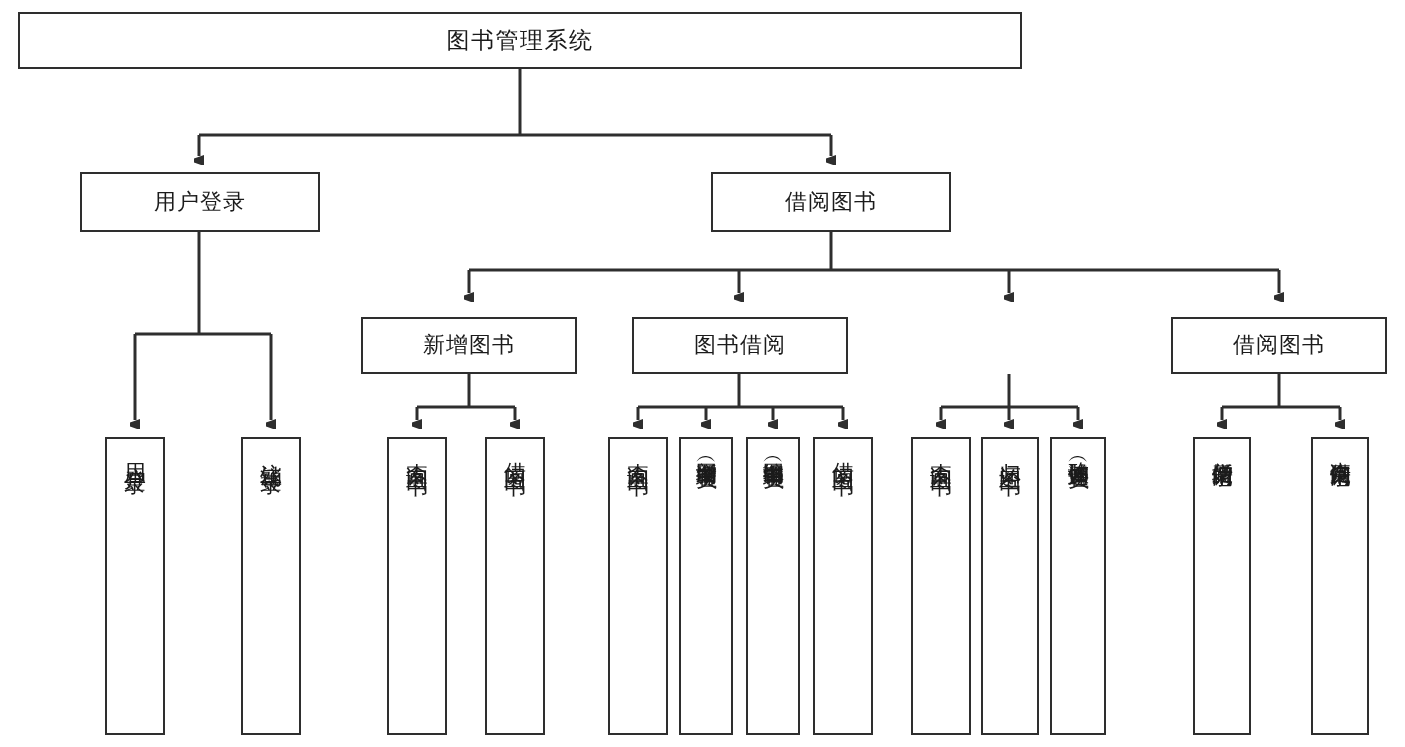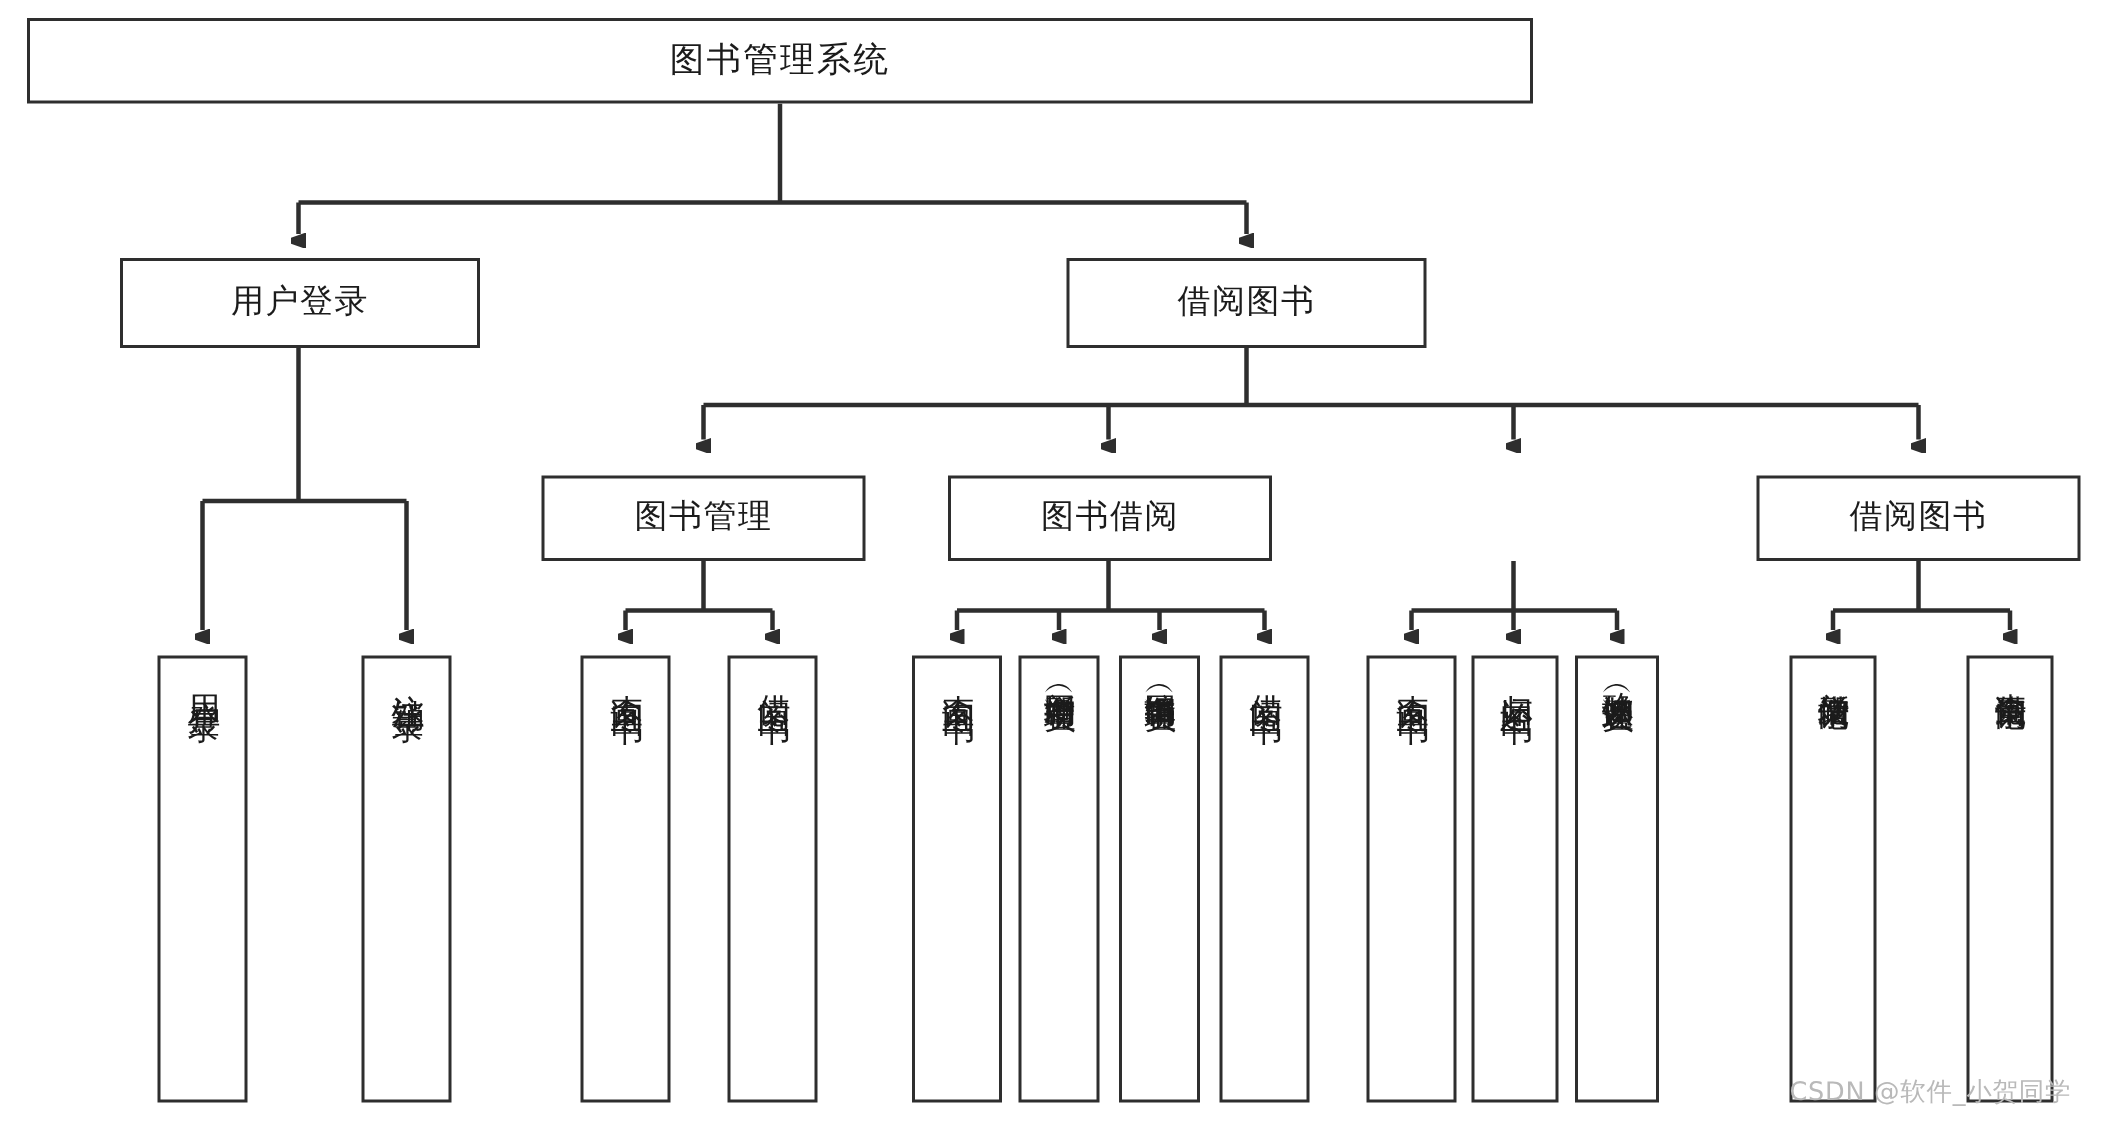--- a/index.html
+++ b/index.html
@@ -138,21 +138,21 @@
 
   <div class="node horiz" style="left:80px; top:172px; width:240px; height:60px;">
     <span class="node-label">用户登录</span>
   </div>
 
   <div class="node horiz" style="left:711px; top:172px; width:240px; height:60px;">
     <span class="node-label">借阅图书</span>
   </div>
 
   <div class="node horiz" style="left:361px; top:317px; width:216px; height:57px;">
-    <span class="node-label">图书管理</span>
+    <span class="node-label">新增图书</span>
   </div>
 
   <div class="node horiz" style="left:632px; top:317px; width:216px; height:57px;">
     <span class="node-label">图书借阅</span>
   </div>
 
 
   <div class="node horiz" style="left:1171px; top:317px; width:216px; height:57px;">
     <span class="node-label">借阅图书</span>
   </div>
@@ -202,15 +202,14 @@
   </div>
 
   <div class="node vert tight" style="left:1193px; top:437px; width:58px; height:298px;">
     <span class="node-label">新增借阅记录</span>
   </div>
 
   <div class="node vert tight" style="left:1311px; top:437px; width:58px; height:298px;">
     <span class="node-label">查询借阅记录</span>
   </div>
 
-  <div class="watermark" style="left:1193px; top:716px;">CSDN @软件_小贺同学</div>
 
 </div>
 
 </body></html>

